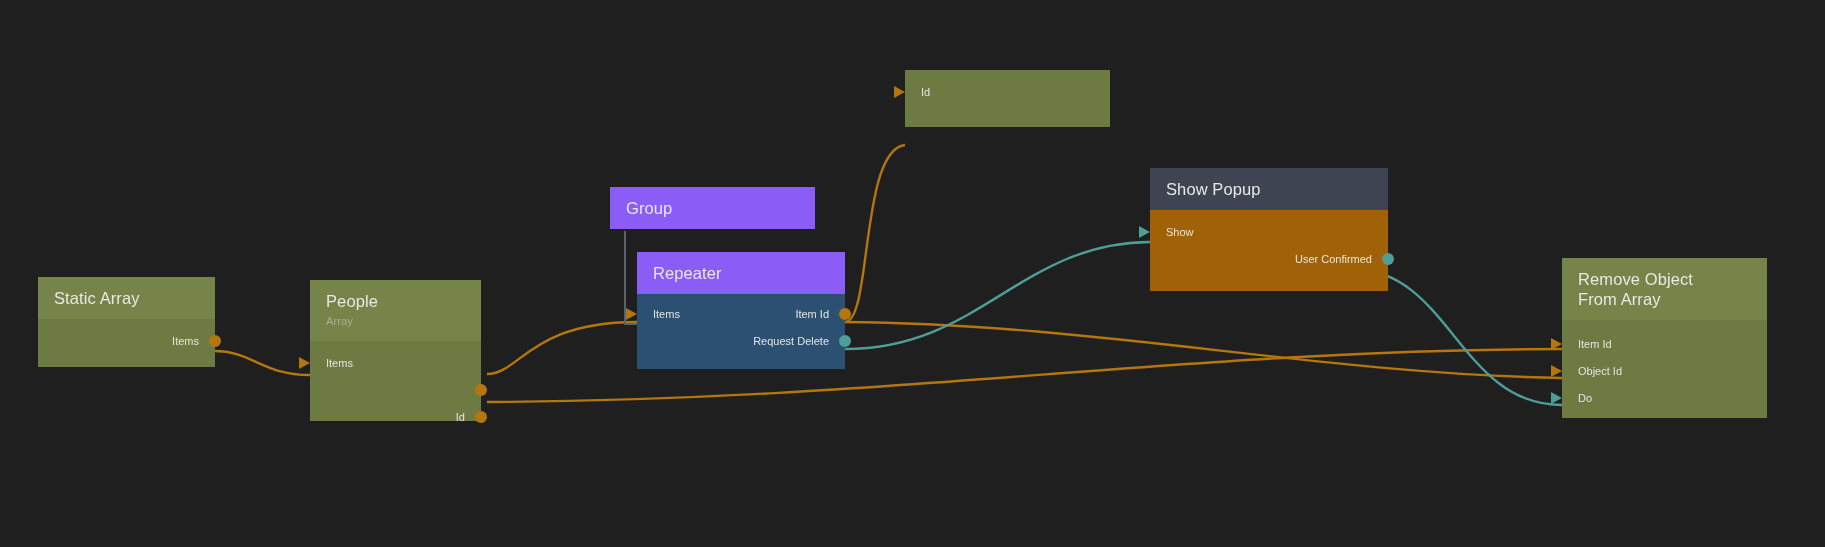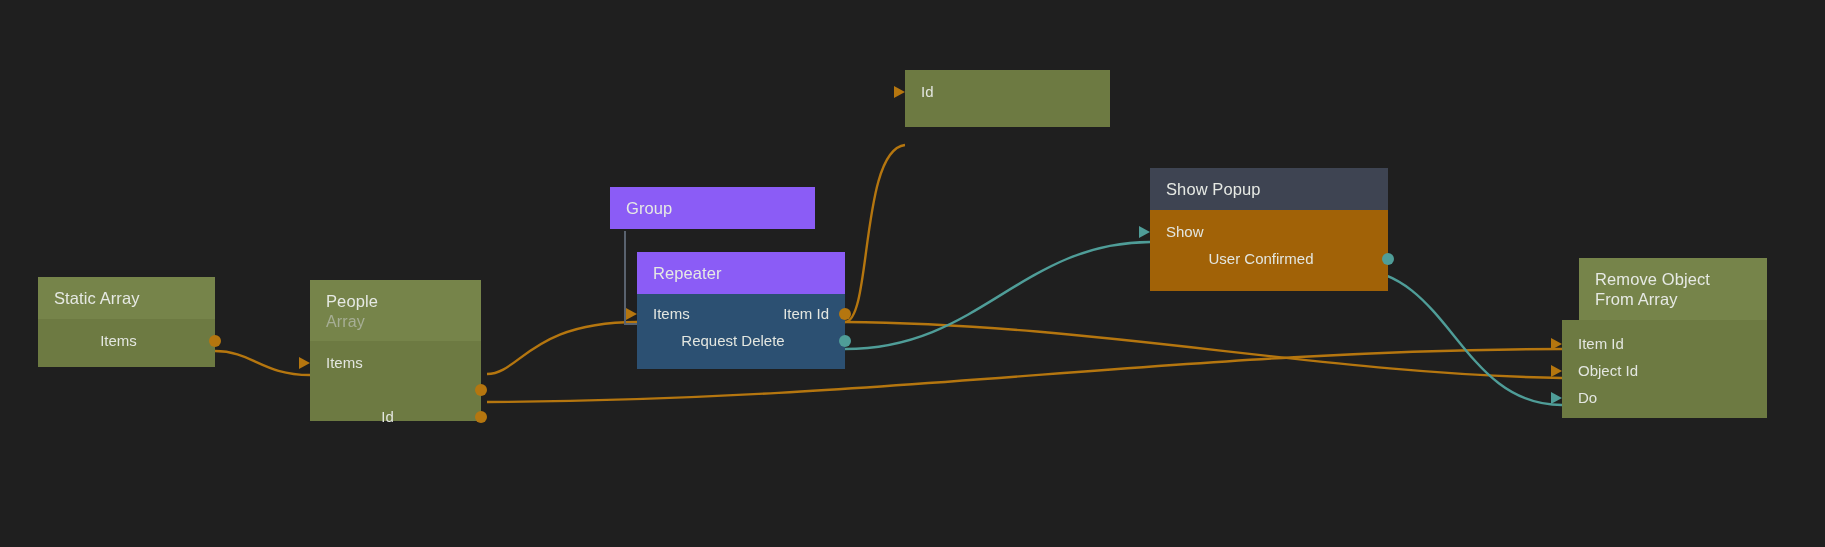--- a/index.html
+++ b/index.html
@@ -39,45 +39,45 @@
     padding: 11px 16px 11px 16px;
     color: #e6e9e4;
     font-size: 16.5px;
     line-height: 20px;
     font-weight: 400;
     letter-spacing: 0.1px;
   }
   .node-subtitle {
     display: block;
     color: #b7bcae;
-    font-size: 16px;
+    font-size: 11px;
     line-height: 19px;
     margin-top: 1px;
     opacity: 0.75;
   }
   .node-body {
     box-sizing: border-box;
     padding: 8px 0 12px 0;
     position: relative;
   }
   .port-row {
     position: relative;
     height: 27px;
     display: flex;
     align-items: center;
-    font-size: 15px;
+    font-size: 11px;
     color: #e3e6e0;
     white-space: nowrap;
   }
   .port-row.input {
     justify-content: flex-start;
     padding-left: 16px;
   }
   .port-row.output {
-    justify-content: center;
+    justify-content: flex-end;
     padding-right: 16px;
   }
   
   .node.green .node-header { background: #76844a; }
   .node.green .node-body   { background: #6d7a42; }
   
   .node.blue .node-header { background: #8b5cf6; }
   .node.blue .node-body   { background: #2c5072; }
   
   .node.slate .node-header { background: #3e4452; }
@@ -216,21 +216,21 @@
         <span>Show</span>
       </div>
       <div class="port-row output">
         <span>User Confirmed</span>
         <span class="port-dot right flow"></span>
       </div>
     </div>
   </div>
 
   <div class="node green" style="left:1562px; top:258px; width:205px;">
-    <div class="node-header" style="padding-right:44px;margin-left:17px;">
+    <div class="node-header" style="padding-right:44px;">
       <span>Remove Object From Array</span>
     </div>
     <div class="node-body" style="height:98px; padding-top:10px;">
       <div class="port-row input">
         <span class="port-arrow left data"></span>
         <span>Item Id</span>
       </div>
       <div class="port-row input">
         <span class="port-arrow left data"></span>
         <span>Object Id</span>

